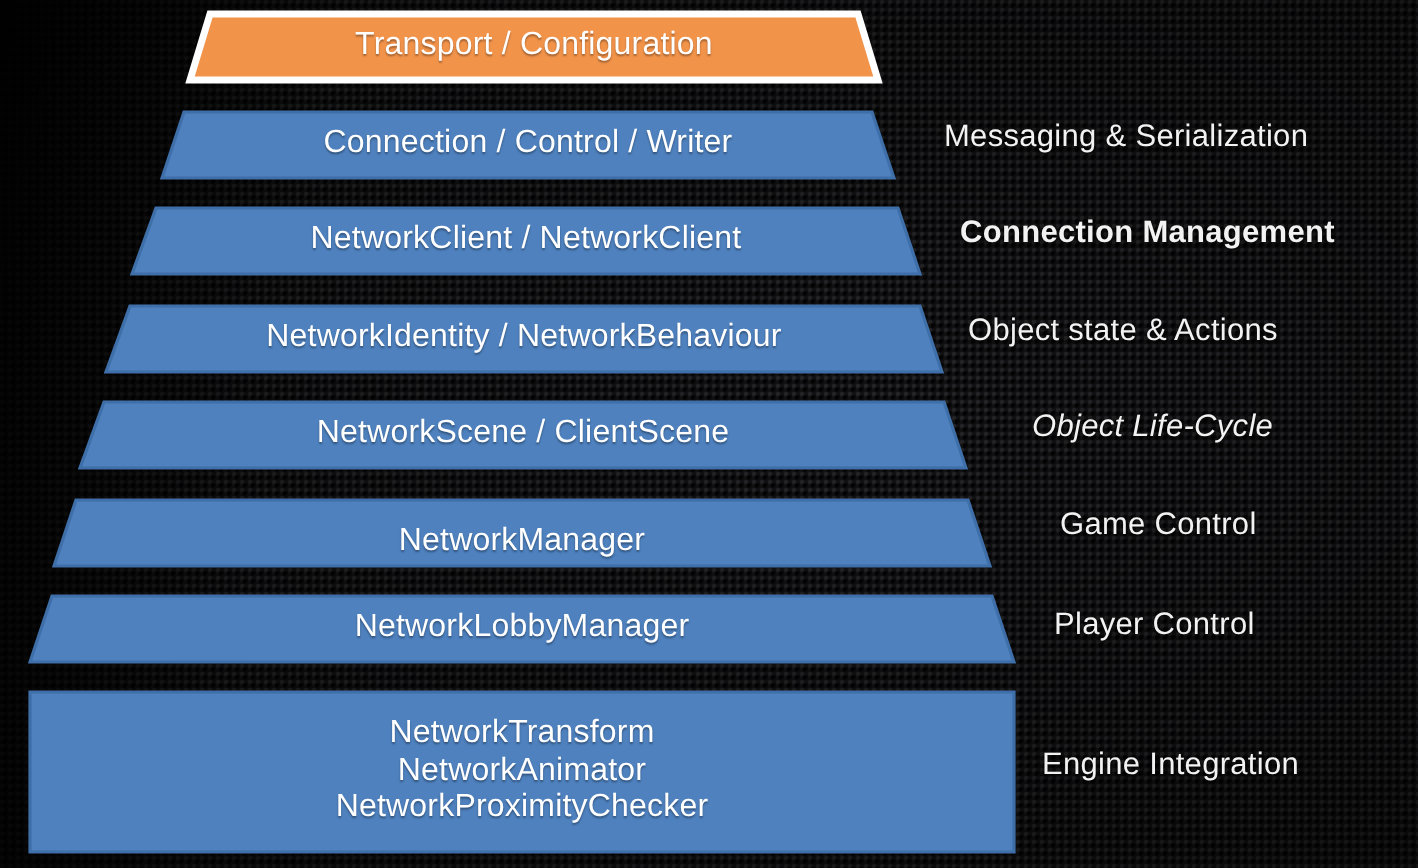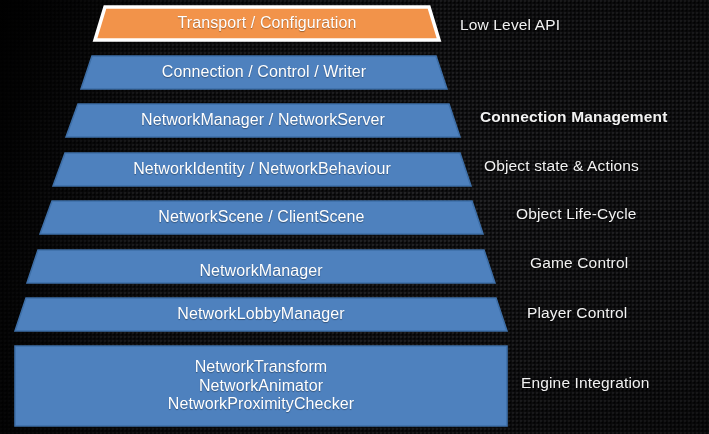--- a/index.html
+++ b/index.html
@@ -93,21 +93,21 @@
       <div class="layer" style="left: 80px; top: 55px; width: 368px; height: 35px;">
         <svg class="layer-shape" viewBox="0 0 368 35" preserveAspectRatio="none" width="368" height="35">
           <polygon points="12,1 356,1 367,34 1,34" fill="#4E81BE" stroke="#3E6FA8" stroke-width="1.6" stroke-linejoin="miter"></polygon>
         </svg>
         <div class="layer-text" style="font-size: 16px; color: rgb(255, 255, 255);">Connection / Control / Writer</div>
       </div>
       <div class="layer" style="left: 65px; top: 103px; width: 396px; height: 35px;">
         <svg class="layer-shape" viewBox="0 0 396 35" preserveAspectRatio="none" width="396" height="35">
           <polygon points="13,1 384,1 395,34 1,34" fill="#4E81BE" stroke="#3E6FA8" stroke-width="1.6" stroke-linejoin="miter"></polygon>
         </svg>
-        <div class="layer-text" style="font-size: 16px; color: rgb(255, 255, 255);">NetworkManager / NetworkServer</div>
+        <div class="layer-text" style="font-size: 16px; color: rgb(255, 255, 255);">NetworkClient / NetworkClient</div>
       </div>
       <div class="layer" style="left: 39px; top: 200px; width: 445px; height: 35px;">
         <svg class="layer-shape" viewBox="0 0 445 35" preserveAspectRatio="none" width="445" height="35">
           <polygon points="13,1 433,1 444,34 1,34" fill="#4E81BE" stroke="#3E6FA8" stroke-width="1.6" stroke-linejoin="miter"></polygon>
         </svg>
         <div class="layer-text" style="font-size: 16px; color: rgb(255, 255, 255);">NetworkScene / ClientScene</div>
       </div>
       <div class="layer" style="left: 52px; top: 152px; width: 420px; height: 35px;">
         <svg class="layer-shape" viewBox="0 0 420 35" preserveAspectRatio="none" width="420" height="35">
           <polygon points="13,1 408,1 419,34 1,34" fill="#4E81BE" stroke="#3E6FA8" stroke-width="1.6" stroke-linejoin="miter"></polygon>
@@ -129,22 +129,22 @@
       <div class="layer" style="left: 14px; top: 345px; width: 494px; height: 82px;">
         <svg class="layer-shape" viewBox="0 0 494 82" preserveAspectRatio="none" width="494" height="82">
           <polygon points="1,1 493,1 493,81 1,81" fill="#4E81BE" stroke="#3E6FA8" stroke-width="1.6" stroke-linejoin="miter"></polygon>
         </svg>
         <div class="layer-text" style="font-size: 16px; color: rgb(255, 255, 255);">NetworkTransform
 NetworkAnimator
 NetworkProximityChecker</div>
       </div>
     </div>
   <div id="labels">
-      <div class="label" style="left: 460px; top: 25px; color: rgb(242, 242, 242);">Low Level API</div>
+      <div class="label" style="left: 472px; top: 69px; color: rgb(242, 242, 242);">Messaging &amp; Serialization</div>
       <div class="label" style="left: 480px; top: 117px; color: rgb(242, 242, 242); font-weight: bold;">Connection Management</div>
       <div class="label" style="left: 484px; top: 166px; color: rgb(242, 242, 242);">Object state &amp; Actions</div>
-      <div class="label" style="left: 516px; top: 214px; color: rgb(242, 242, 242);">Object Life-Cycle</div>
+      <div class="label" style="left: 516px; top: 214px; color: rgb(242, 242, 242); font-style: italic;">Object Life-Cycle</div>
       <div class="label" style="left: 530px; top: 263px; color: rgb(242, 242, 242);">Game Control</div>
       <div class="label" style="left: 527px; top: 313px; color: rgb(242, 242, 242);">Player Control</div>
       <div class="label" style="left: 521px; top: 383px; color: rgb(242, 242, 242);">Engine Integration</div>
     </div>
 
 </div>
 
 </body></html>

